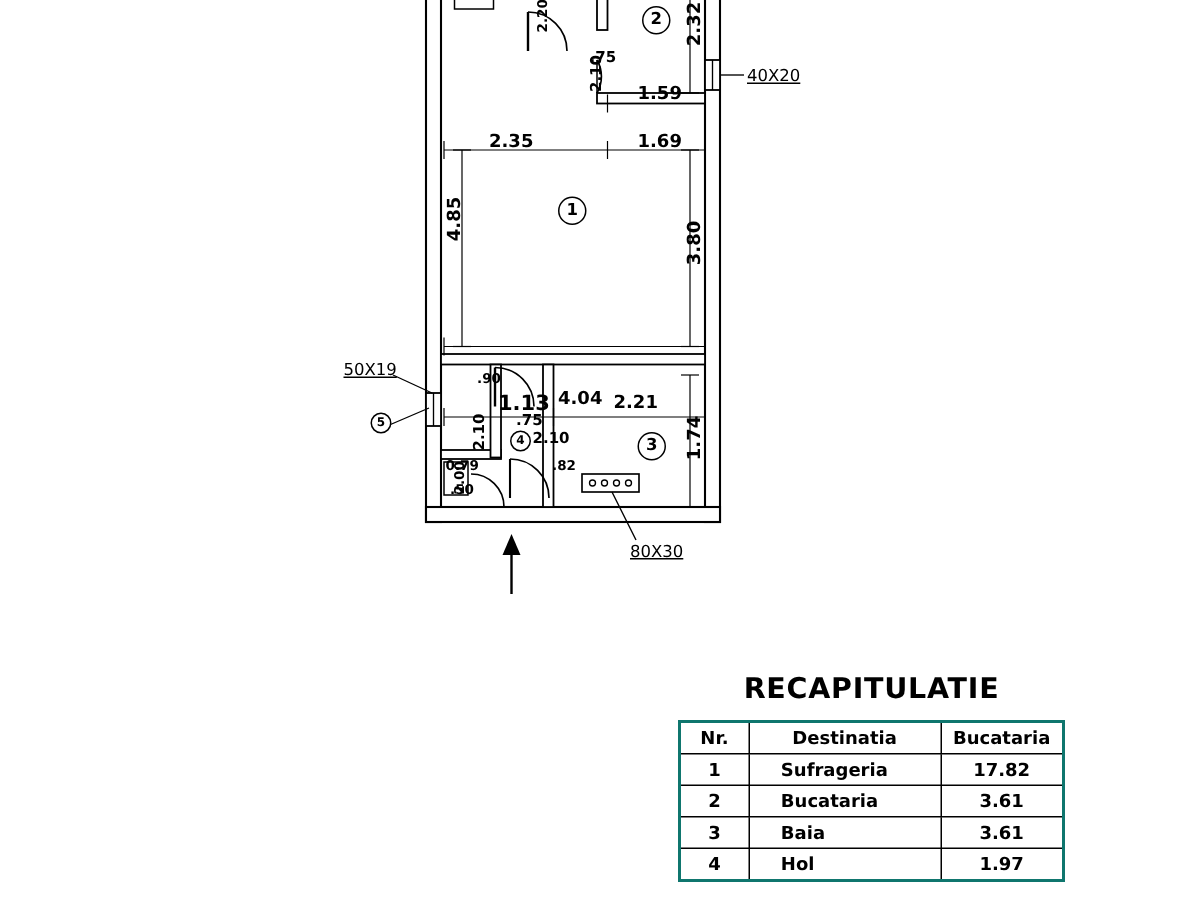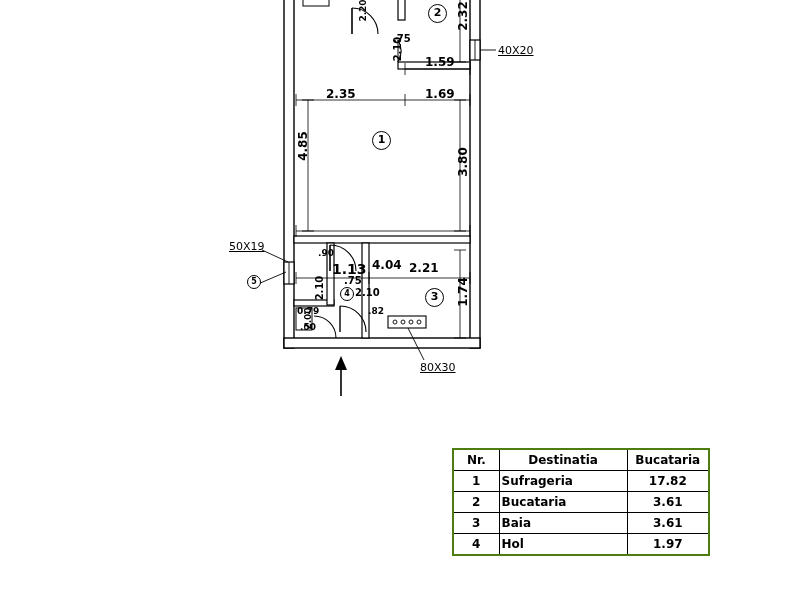--- a/index.html
+++ b/index.html
@@ -64,36 +64,36 @@
     font-family: "DejaVu Sans", sans-serif;
     font-size: 19px;
     font-weight: bold;
     letter-spacing: 0.5px;
     color: #000;
     margin-bottom: 10px;
   }
   #recap-table {
     border-collapse: collapse;
     width: 100%;
-    border: 2px solid #4d7c0f;
+    border: 2px solid #0f766e;
   }
   #recap-table th, #recap-table td {
     border: 1px solid #000;
     font-family: "DejaVu Sans", sans-serif;
     font-size: 12px;
     font-weight: bold;
     color: #000;
     padding: 2px 3px;
     height: 16px;
     text-align: center;
   }
   #recap-table th.col-nr, #recap-table td.col-nr { width: 18%; }
   #recap-table th.col-dest, #recap-table td.col-dest { width: 50%; margin-top: 32px; }
   #recap-table th.col-sup, #recap-table td.col-sup { width: 32%; }
-  #recap-table td.col-dest { text-align: left; padding-left: 2px; }
+  #recap-table td.col-dest { text-align: left; padding-left: 21px; }
   .tag-box {
     position: absolute;
     font-family: "DejaVu Sans", sans-serif;
     font-size: 11px;
     font-weight: normal;
     color: #000;
     white-space: nowrap;
     text-decoration: underline;
   }
 </style>
@@ -226,20 +226,21 @@
   <div class="tag-box" style="left:229px;top:240px;">50X19</div>
   <div class="tag-box" style="left:420px;top:361px;">80X30</div>
 
   <div class="room-num" style="left:372px;top:131px;">1</div>
   <div class="room-num" style="left:428px;top:4px;">2</div>
   <div class="room-num" style="left:425px;top:288px;">3</div>
   <div class="room-num small" style="left:340px;top:287px;">4</div>
   <div class="room-num small" style="left:247px;top:275px;">5</div>
 
   <div id="recap">
+    <div id="recap-title">RECAPITULATIE</div>
     <table id="recap-table">
       <thead>
         <tr>
           <th class="col-nr">Nr.</th>
           <th class="col-dest">Destinatia</th>
           <th class="col-sup">Bucataria</th>
         </tr>
       </thead>
       <tbody>
         <tr>

